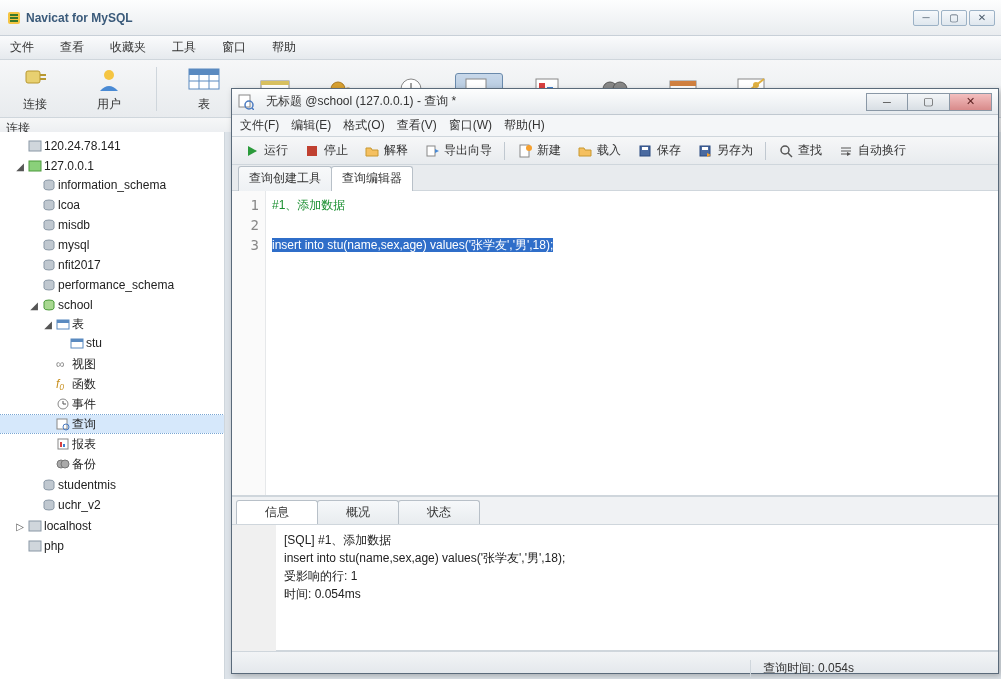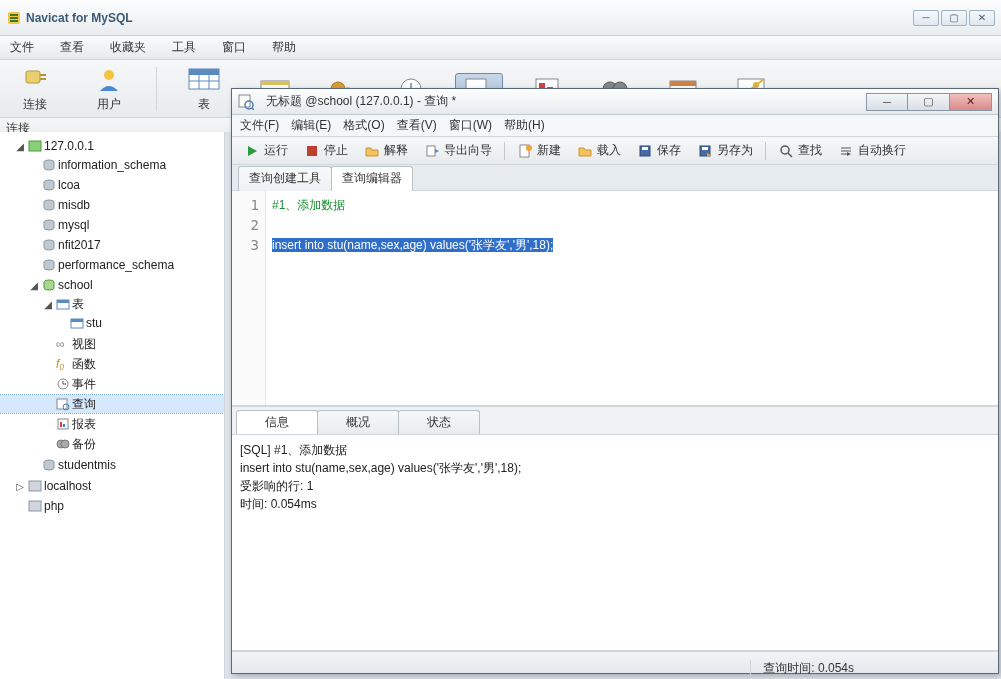--- a/index.html
+++ b/index.html
@@ -68,21 +68,21 @@
 .code-area { flex: 1; display:flex; background:#fff; border-bottom:1px solid #cfd6dc; min-height:0; }
 .gutter { width:34px; border-right:1px solid #e6e8ea; color:#888; text-align:right; padding:4px 6px 0 0; font-family: Consolas, monospace; font-size:14px; line-height:20px; background:#fafafa;}
 .code { flex:1; padding:4px 6px 0; font-family: Consolas, "Courier New", monospace; font-size:14px; line-height:20px; white-space:pre; }
 .code .comment { color:#1a8f30; }
 .code .sel { background:#2f6ec9; color:#fff; }
 
 .result-tabs { display:flex; border-top:1px solid #cfd6dc; border-bottom:1px solid #cfd6dc; background:#f0f2f4; padding-left:4px; }
 .rtab { padding:3px 28px; background:linear-gradient(#f6f8fa,#e8ecef); border:1px solid #b8c0c8; border-bottom:none; border-radius:3px 3px 0 0; cursor:pointer; color:#333; margin-top:3px; margin-right:-1px; }
 .rtab.active { background:#fff; }
 
-.result-pane { height: 216px; background:#fff; overflow:auto; padding:6px 8px; color:#222; line-height:18px; border-bottom:1px solid #cfd6dc;}
+.result-pane { height: 126px; background:#fff; overflow:auto; padding:6px 8px; color:#222; line-height:18px; border-bottom:1px solid #cfd6dc;margin-left:44px;}
 .result-pane .line { white-space:pre; }
 
 .editor-status { height: 22px; background:linear-gradient(#f2f4f6,#e4e8ec); display:flex; align-items:center; justify-content:flex-end; padding:0 12px; border-top:1px solid #cfd6dc; }
 .editor-status .cell { border-left:1px solid #cfd6dc; padding:0 12px; color:#333;margin-top:12px; }
 
 svg { display:block; }
 </style>
 </head>
 <body>
 
@@ -218,20 +218,31 @@
 
 <div class="conn-header">
   <span>连接</span>
   <span class="close">▣</span>
 </div>
 
 <div class="main-body">
 
   <div class="sidebar tree">
     <ul>
+      <li>
+          <div class="row indent1">
+            <span class="twisty"></span>
+            <span class="ticon">
+              <svg width="14" height="14">
+                <rect x="1" y="2" width="12" height="10" fill="#d0d6dc" stroke="#8a98a6"></rect>
+              </svg>
+            </span>
+            <span class="tlabel">120.24.78.141</span>
+          </div>
+        </li>
       <li>
           <div class="row indent1">
             <span class="twisty">◢</span>
             <span class="ticon">
               <svg width="14" height="14">
                 <rect x="1" y="2" width="12" height="10" fill="#8ad07a" stroke="#4a9a3a"></rect>
               </svg>
             </span>
             <span class="tlabel">127.0.0.1</span>
           </div>
@@ -425,20 +436,32 @@
                 <span class="twisty"></span>
                 <span class="ticon">
                   <svg width="14" height="14">
                     <ellipse cx="7" cy="4" rx="5" ry="2" fill="#c0c8d0" stroke="#8a98a6"></ellipse>
                     <path d="M2 4 v6 a5 2 0 0 0 10 0 v-6" fill="#c0c8d0" stroke="#8a98a6"></path>
                   </svg>
                 </span>
                 <span class="tlabel">studentmis</span>
               </div>
             </li>
+          <li>
+              <div class="row indent2">
+                <span class="twisty"></span>
+                <span class="ticon">
+                  <svg width="14" height="14">
+                    <ellipse cx="7" cy="4" rx="5" ry="2" fill="#c0c8d0" stroke="#8a98a6"></ellipse>
+                    <path d="M2 4 v6 a5 2 0 0 0 10 0 v-6" fill="#c0c8d0" stroke="#8a98a6"></path>
+                  </svg>
+                </span>
+                <span class="tlabel">uchr_v2</span>
+              </div>
+            </li>
         </ul>
       </li>
       <li>
           <div class="row indent1">
             <span class="twisty">▷</span>
             <span class="ticon">
               <svg width="14" height="14">
                 <rect x="1" y="2" width="12" height="10" fill="#d0d6dc" stroke="#8a98a6"></rect>
               </svg>
             </span>

